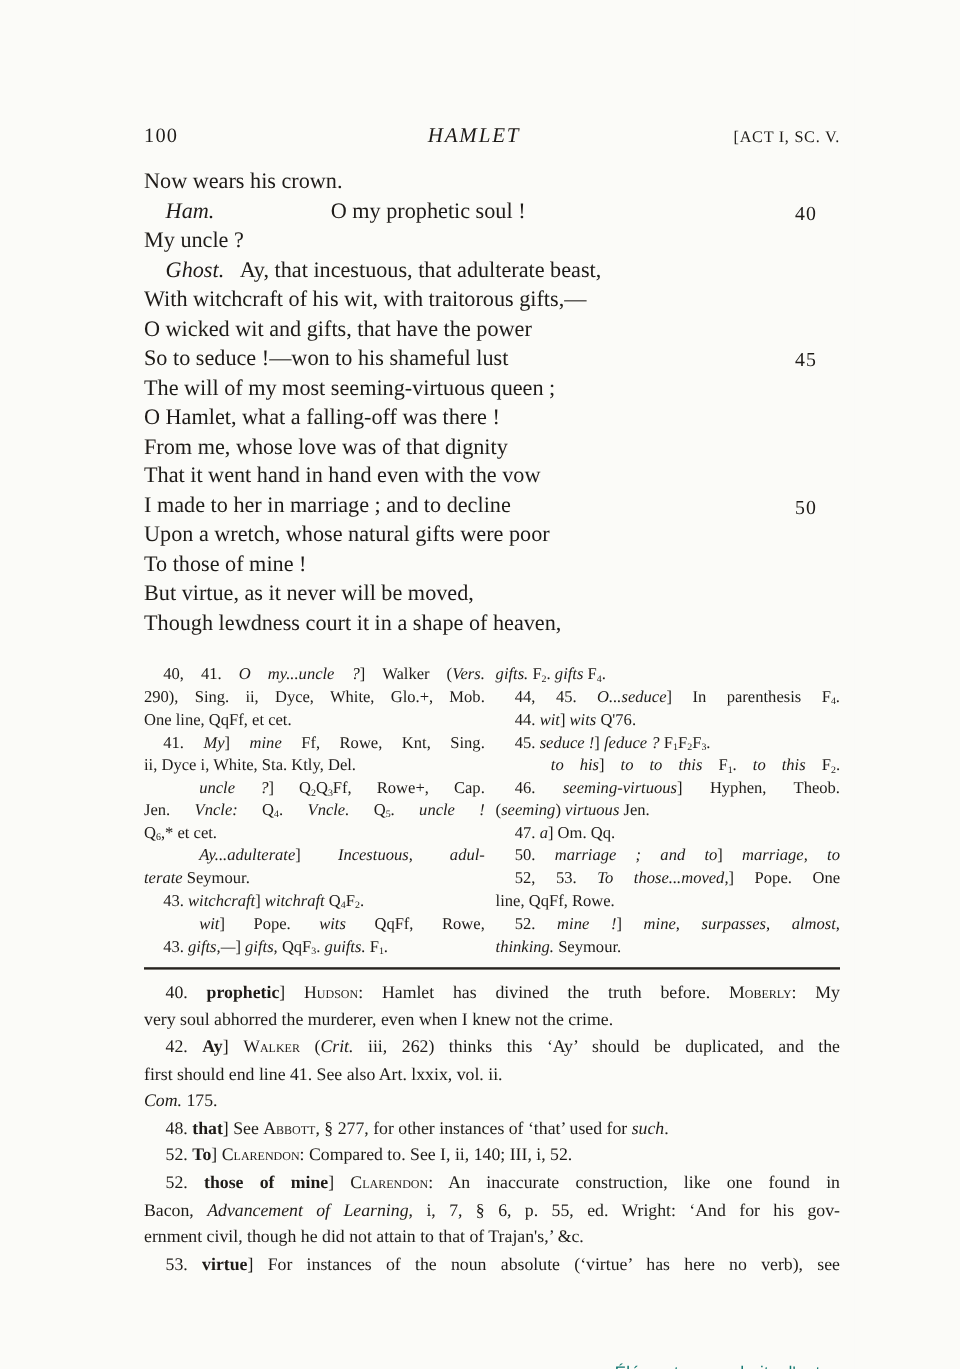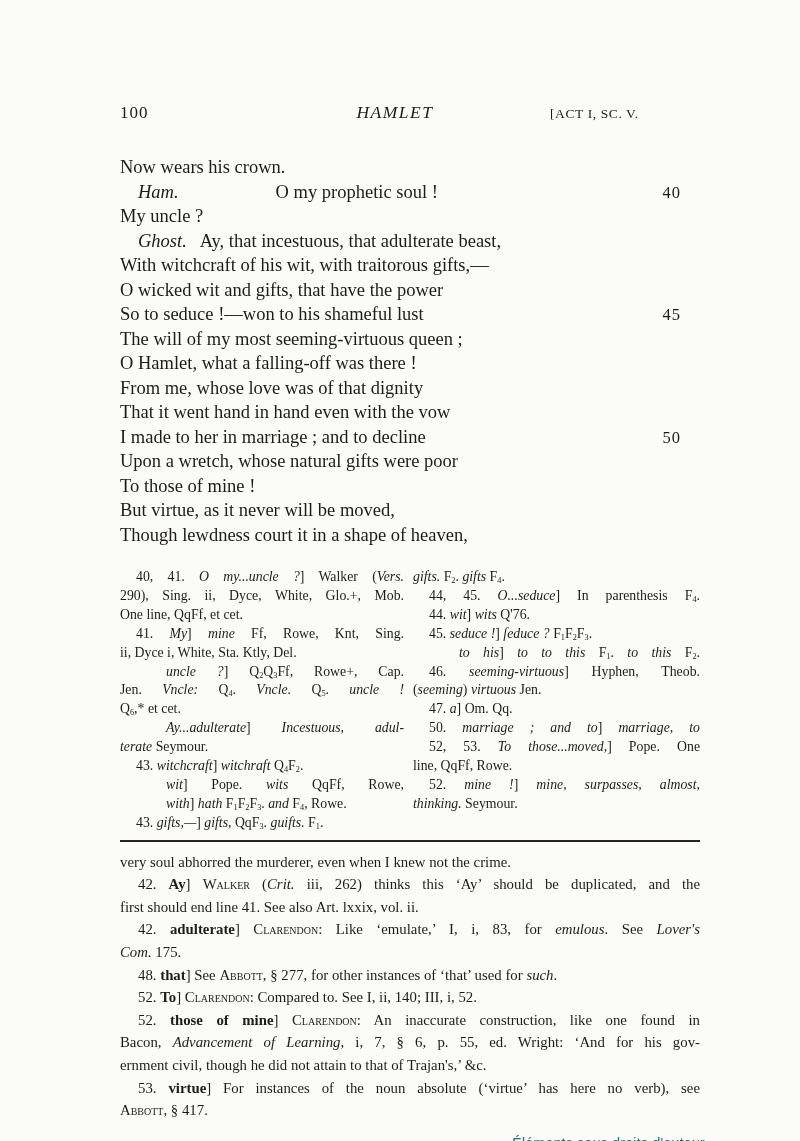--- a/index.html
+++ b/index.html
@@ -12,24 +12,24 @@
     font-family: "Liberation Serif", "DejaVu Serif", serif;
     overflow: hidden;
     text-decoration: underline;
   }
   .content { position: absolute; left: 120px; top: 58px; width: 580px; }
 
   
   .pg-header { display: flex; align-items: baseline; }
   .pgnum  { width: 120px; font-size: 17px; letter-spacing: 1px; }
   .ptitle { flex: 1; text-align: center; font-style: italic; font-size: 17.5px; letter-spacing: 1.5px; }
-  .pact   { width: 150px; font-size: 13.5px; letter-spacing: 0.6px; margin-top: 48px; }
+  .pact   { width: 150px; text-align: right; font-size: 13.5px; letter-spacing: 0.6px; margin-top: 48px; }
 
   
-  .play { margin-top: 32px; }
+  .play { margin-top: 17px; }
   .vln { position: relative; font-size: 18.5px; line-height: 24.5px; white-space: nowrap; }
   .vln.sp { padding-left: 18px; }
   .num { position: absolute; right: 19px; top: 1px; font-size: 16.5px; letter-spacing: 1px; }
   .gap  { display: inline-block; width: 97px; }
   .sgap { display: inline-block; width: 13px; }
 
   
   .notes { margin-top: 21px; display: flex; gap: 9px; justify-content: space-between; }
   .ncol   { width: 284px; }
   .ncol-r { width: 287px; }
@@ -96,21 +96,20 @@
           <div class="nl"><span class="lt">One line, QqFf, et cet.</span></div>
           <div class="nl n1 f"><span class="lt">41. <i>My</i>] <i>mine</i> Ff, Rowe, Knt, Sing.</span></div>
           <div class="nl"><span class="lt">ii, Dyce i, White, Sta. Ktly, Del.</span></div>
           <div class="nl n2 f"><span class="lt"><i>uncle ?</i>] Q<sub>2</sub>Q<sub>3</sub>Ff, Rowe+, Cap.</span></div>
           <div class="nl f"><span class="lt">Jen. <i>Vncle:</i> Q<sub>4</sub>. <i>Vncle.</i> Q<sub>5</sub>. <i>uncle !</i></span></div>
           <div class="nl"><span class="lt">Q<sub>6</sub>,* et cet.</span></div>
           <div class="nl n2 f"><span class="lt"><i>Ay...adulterate</i>] <i>Incestuous, adul-</i></span></div>
           <div class="nl"><span class="lt"><i>terate</i> Seymour.</span></div>
           <div class="nl n1"><span class="lt">43. <i>witchcraft</i>] <i>witchraft</i> Q<sub>4</sub>F<sub>2</sub>.</span></div>
           <div class="nl n2 f"><span class="lt"><i>wit</i>] Pope. <i>wits</i> QqFf, Rowe,</span></div>
-          <div class="nl n2"><span class="lt"><i>with</i>] <i>hath</i> F<sub>1</sub>F<sub>2</sub>F<sub>3</sub>. <i>and</i> F<sub>4</sub>, Rowe.</span></div>
           <div class="nl n1"><span class="lt">43. <i>gifts,—</i>] <i>gifts,</i> QqF<sub>3</sub>. <i>guifts.</i> F<sub>1</sub>.</span></div>
         </div>
       <div class="ncol ncol-r">
           <div class="nl"><span class="lt"><i>gifts.</i> F<sub>2</sub>. <i>gifts</i> F<sub>4</sub>.</span></div>
           <div class="nl n1 f"><span class="lt">44, 45. <i>O...seduce</i>] In parenthesis F<sub>4</sub>.</span></div>
           <div class="nl n1"><span class="lt">44. <i>wit</i>] <i>wits</i> Q'76.</span></div>
           <div class="nl n1"><span class="lt">45. <i>seduce !</i>] <i>ſeduce ?</i> F<sub>1</sub>F<sub>2</sub>F<sub>3</sub>.</span></div>
           <div class="nl n2 f"><span class="lt"><i>to his</i>] <i>to to this</i> F<sub>1</sub>. <i>to this</i> F<sub>2</sub>.</span></div>
           <div class="nl n1 f"><span class="lt">46. <i>seeming-virtuous</i>] Hyphen, Theob.</span></div>
           <div class="nl"><span class="lt">(<i>seeming</i>) <i>virtuous</i> Jen.</span></div>
@@ -119,30 +118,29 @@
           <div class="nl n1 f"><span class="lt">52, 53. <i>To those...moved,</i>] Pope. One</span></div>
           <div class="nl"><span class="lt">line, QqFf, Rowe.</span></div>
           <div class="nl n1 f"><span class="lt">52. <i>mine !</i>] <i>mine, surpasses, almost,</i></span></div>
           <div class="nl"><span class="lt"><i>thinking.</i> Seymour.</span></div>
         </div>
     </div>
 
     <div class="rule"></div>
 
     <div class="comm">
+        <div class="cl n1 f"><span class="lt">40. <b>prophetic</b>] <span class="sc">Hudson</span>: Hamlet has divined the truth before. <span class="sc">Moberly</span>: My</span></div>
         <div class="cl"><span class="lt">very soul abhorred the murderer, even when I knew not the crime.</span></div>
         <div class="cl n1 f"><span class="lt">42. <b>Ay</b>] <span class="sc">Walker</span> (<i>Crit.</i> iii, 262) thinks this ‘Ay’ should be duplicated, and the</span></div>
         <div class="cl"><span class="lt">first should end line 41. See also Art. lxxix, vol. ii.</span></div>
-        <div class="cl n1 f"><span class="lt">42. <b>adulterate</b>] <span class="sc">Clarendon</span>: Like ‘emulate,’ I, i, 83, for <i>emulous</i>. See <i>Lover's</i></span></div>
         <div class="cl"><span class="lt"><i>Com.</i> 175.</span></div>
         <div class="cl n1"><span class="lt">48. <b>that</b>] See <span class="sc">Abbott</span>, § 277, for other instances of ‘that’ used for <i>such</i>.</span></div>
         <div class="cl n1"><span class="lt">52. <b>To</b>] <span class="sc">Clarendon</span>: Compared to. See I, ii, 140; III, i, 52.</span></div>
         <div class="cl n1 f"><span class="lt">52. <b>those of mine</b>] <span class="sc">Clarendon</span>: An inaccurate construction, like one found in</span></div>
         <div class="cl f"><span class="lt">Bacon, <i>Advancement of Learning</i>, i, 7, § 6, p. 55, ed. Wright: ‘And for his gov-</span></div>
         <div class="cl"><span class="lt">ernment civil, though he did not attain to that of Trajan's,’ &amp;c.</span></div>
         <div class="cl n1 f"><span class="lt">53. <b>virtue</b>] For instances of the noun absolute (‘virtue’ has here no verb), see</span></div>
-        <div class="cl"><span class="lt"><span class="sc">Abbott</span>, § 417.</span></div>
       </div>
 
   </div>
 
   <div class="wm">Éléments sous droits d'auteur</div>
 </div>
 
 </body></html>

